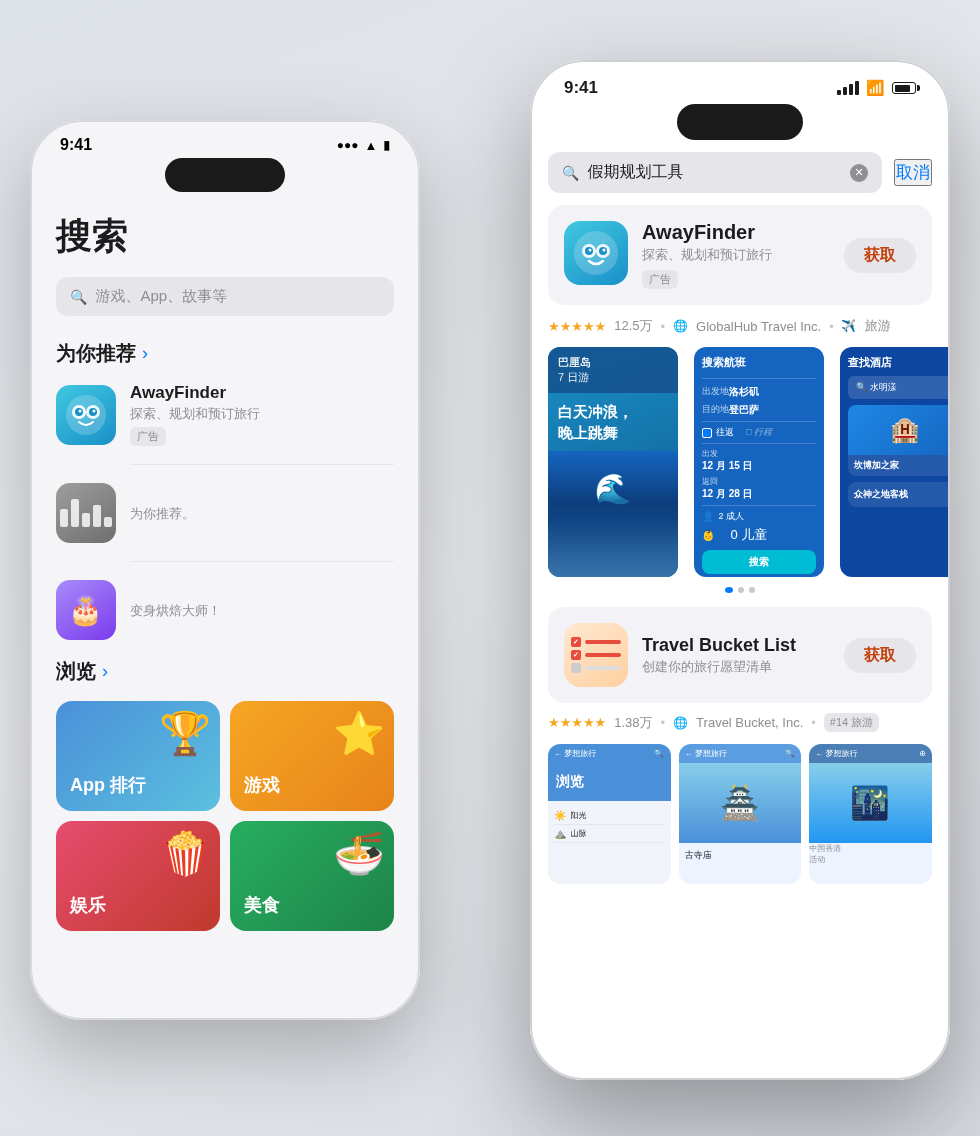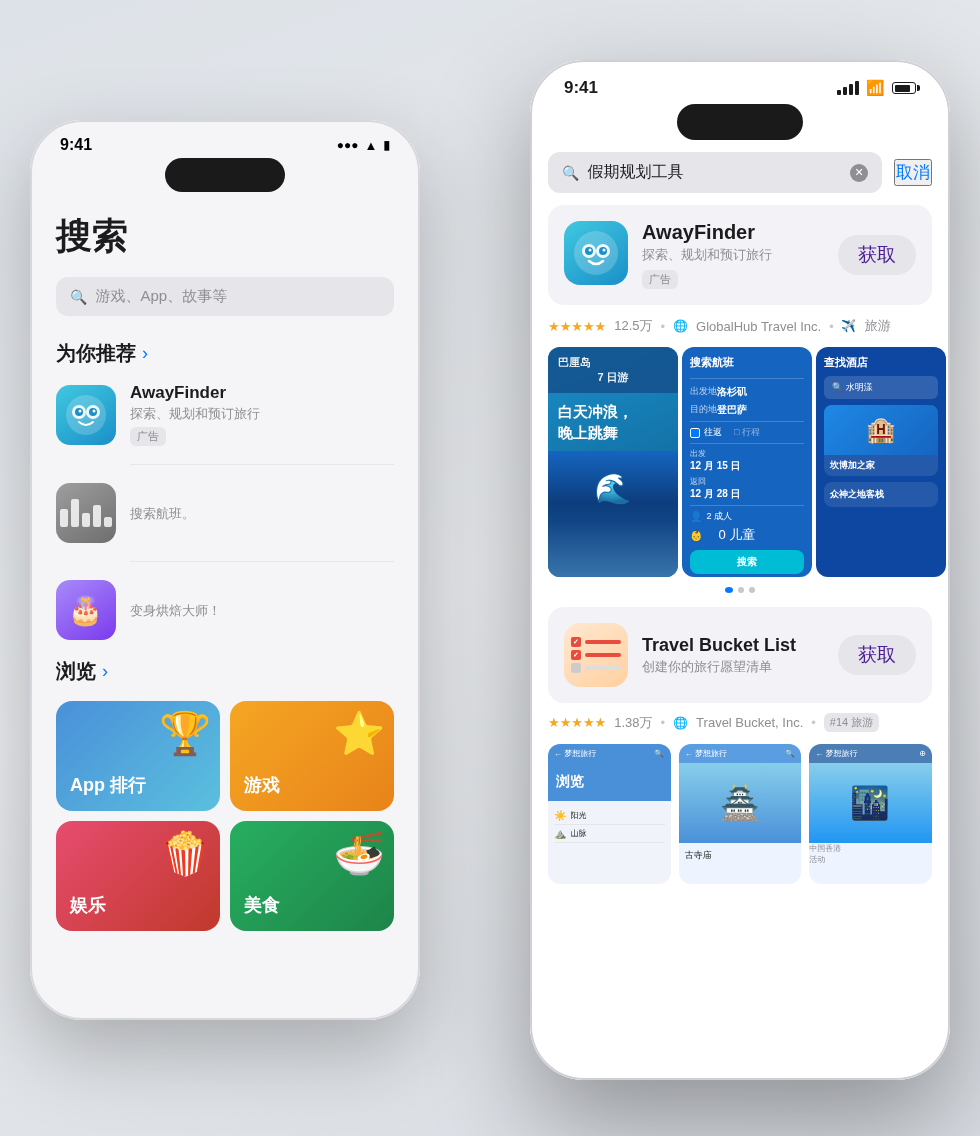--- a/index.html
+++ b/index.html
@@ -314,26 +314,26 @@
       background: #e5e5ea;
       color: #8e8e93;
       font-size: 11px;
       padding: 2px 7px;
       border-radius: 6px;
       margin-top: 6px;
       display: inline-block;
     }
     .pf-get-btn {
       background: #e5e5ea;
-      color: #4c1d95;
+      color: #c2410c;
       border: none;
       border-radius: 20px;
       padding: 7px 20px;
-      font-size: 19px;
-      font-weight: 400;
+      font-size: 16px;
+      font-weight: 700;
       cursor: pointer;
       align-self: center;
       white-space: nowrap;
     }
 
     
     .pf-meta-row {
       display: flex;
       align-items: center;
       gap: 8px;
@@ -342,21 +342,21 @@
       color: #8e8e93;
     }
     .pf-stars { color: #f5a623; font-size: 13px; }
     .pf-meta-dot { color: #c7c7cc; }
     .pf-meta-globe { font-size: 12px; }
     .pf-meta-tag { font-size: 12px; }
 
     
     .pf-screenshots {
       display: flex;
-      gap: 4px;
+      gap: 16px;
       padding: 12px 16px 0;
       overflow-x: hidden;
     }
     .pf-screenshot {
       border-radius: 12px;
       overflow: hidden;
       flex-shrink: 0;
     }
     .pf-ss-1 {
       width: 130px;
@@ -626,21 +626,21 @@
         <div class="pb-app-icon wordsearch">
           <div class="wordsearch-bars">
             <div class="ws-bar" style="height:18px"></div>
             <div class="ws-bar" style="height:28px"></div>
             <div class="ws-bar" style="height:14px"></div>
             <div class="ws-bar" style="height:22px"></div>
             <div class="ws-bar" style="height:10px"></div>
           </div>
         </div>
         <div class="pb-app-info">
-          <div class="pb-app-desc">搜索航班。</div>
+          <div class="pb-app-desc">为你推荐。</div>
         </div>
       </div>
       <div class="pb-divider"></div>
 
       <div class="pb-app-item">
         <div class="pb-app-icon cakebuilder">
           <span class="cake-emoji">🎂</span>
         </div>
         <div class="pb-app-info">
           <div class="pb-app-desc">变身烘焙大师！</div>
@@ -735,21 +735,21 @@
       <span class="pf-meta-dot">•</span>
       <span class="pf-meta-tag">✈️</span>
       <span>旅游</span>
     </div>
 
     <div class="pf-screenshots">
 
       <div class="pf-screenshot pf-ss-1">
         <div style="background:rgba(20,80,140,0.85);padding:8px 10px;">
           <div style="color:rgba(255,255,255,0.9);font-size:11px;font-weight:600;">巴厘岛</div>
-          <div style="color:rgba(255,255,255,0.9);font-size:11px;font-weight:700;text-align:center;">7 日游</div>
+          <div style="color:rgba(255,255,255,0.9);font-size:11px;font-weight:400;">7 日游</div>
         </div>
         <div style="color:white;font-size:15px;font-weight:700;padding:8px 10px;line-height:1.4;">白天冲浪，<br>晚上跳舞</div>
         <div style="height:130px;background:linear-gradient(180deg, #1565c0 0%, #0d3d7c 40%, #1a5fa0 100%);position:relative;">
 
           <div style="position:absolute;bottom:0;left:0;right:0;height:60px;background:linear-gradient(180deg, transparent, rgba(255,255,255,0.15));"></div>
           <div style="position:absolute;top:20px;left:0;right:0;text-align:center;font-size:30px;">🌊</div>
         </div>
       </div>
 
       <div class="pf-screenshot pf-ss-2">
@@ -761,21 +761,21 @@
             <span class="ss2-value">洛杉矶</span>
           </div>
           <div class="ss2-row">
             <span class="ss2-label">目的地</span>
             <span class="ss2-value">登巴萨</span>
           </div>
           <div class="ss2-divider"></div>
           <div class="ss2-checkbox-row">
             <div class="ss2-checkbox"></div>
             <span style="color:white;font-size:9px;">往返</span>
-            <span style="color:rgba(255,255,255,0.5);font-size:9px;margin-left:8px;">□ 行程</span>
+            <span style="color:rgba(255,255,255,0.5);font-size:9px;margin-left:8px;font-style:italic;">□ 行程</span>
           </div>
           <div class="ss2-divider"></div>
           <div class="ss2-date-row">
             <div class="ss2-date-label">出发</div>
             <div class="ss2-date-val">12 月 15 日</div>
           </div>
           <div class="ss2-date-row">
             <div class="ss2-date-label">返回</div>
             <div class="ss2-date-val">12 月 28 日</div>
           </div>

